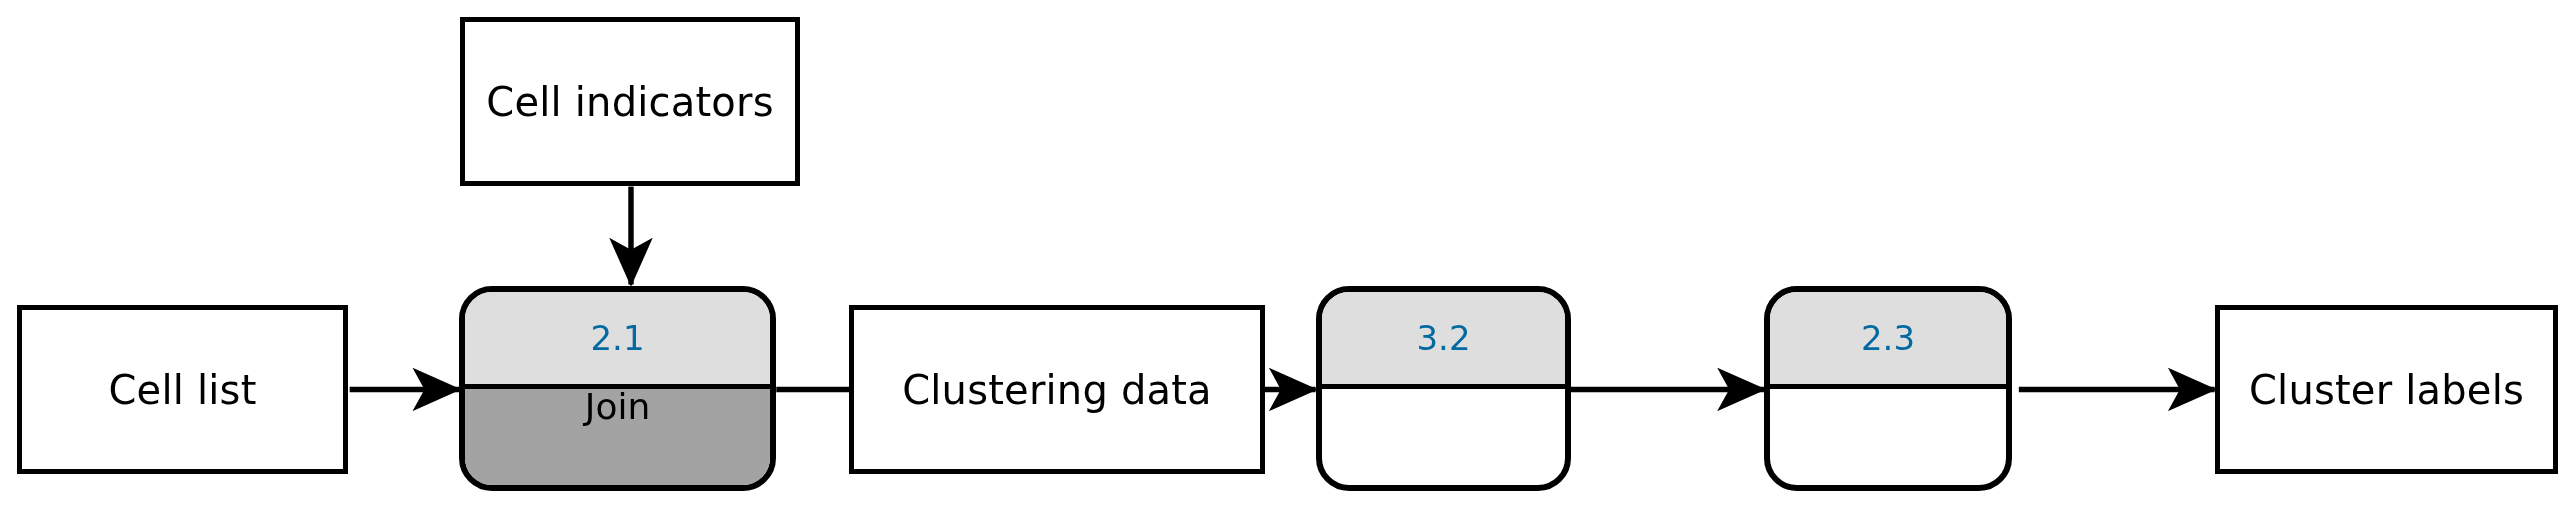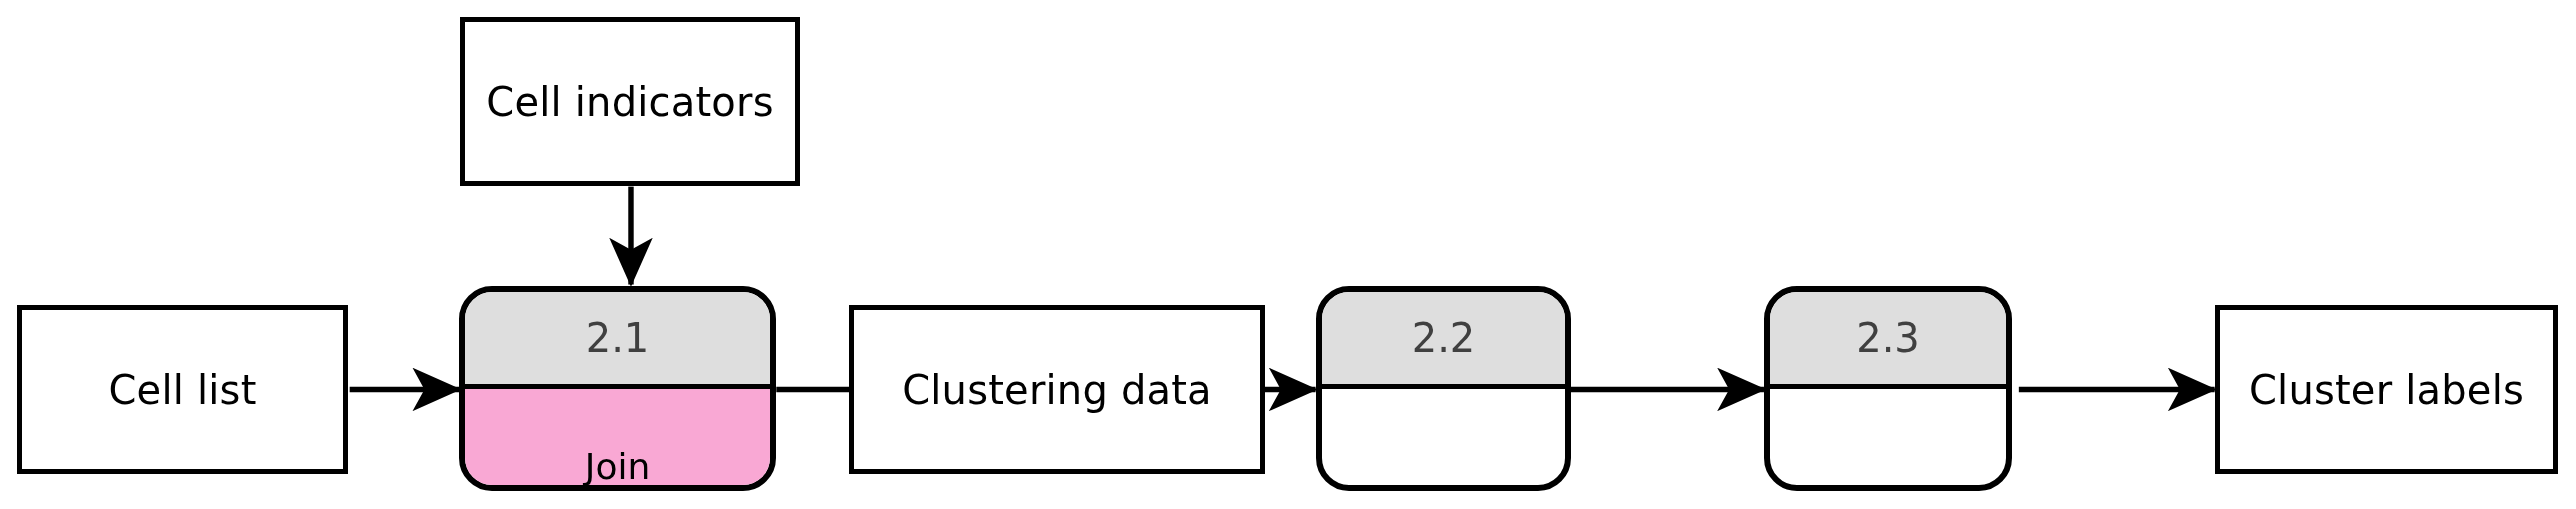--- a/index.html
+++ b/index.html
@@ -51,30 +51,30 @@
   .process-box .proc-top {
     background: #dedede;
     flex: 0 0 50%;
     display: flex;
     align-items: center;
     justify-content: center;
     border-bottom: 5.4px solid #000000;
     box-sizing: border-box;
   }
   .process-box .proc-bottom {
-    background: #f9a8d4;
+    background: #a3a3a3;
     flex: 1 1 auto;
     display: flex;
-    align-items: flex-end;
+    align-items: flex-start;
     justify-content: center;
     box-sizing: border-box;
   }
   .process-box .proc-id {
-    font-size: 40px;
-    color: #404040;
+    font-size: 34px;
+    color: #0369a1;
     line-height: 1;
     white-space: nowrap;
   }
   .process-box .proc-name {
     font-size: 36px;
     color: #000000;
     line-height: 1;
     white-space: nowrap;
   }
 
@@ -142,21 +142,21 @@
       <span class="proc-name">Join</span>
     </div>
   </div>
 
   <div class="data-box" style="left:849px; top:305px; width:416px; height:169px;">
     <span class="box-label">Clustering data</span>
   </div>
 
   <div class="process-box" style="left:1316px; top:286px; width:255px; height:205px;">
     <div class="proc-top">
-      <span class="proc-id">2.2</span>
+      <span class="proc-id">3.2</span>
     </div>
   </div>
 
   <div class="process-box" style="left:1764px; top:286px; width:248px; height:205px;">
     <div class="proc-top">
       <span class="proc-id">2.3</span>
     </div>
   </div>
 
   <div class="data-box" style="left:2215px; top:305px; width:343px; height:169px;">

